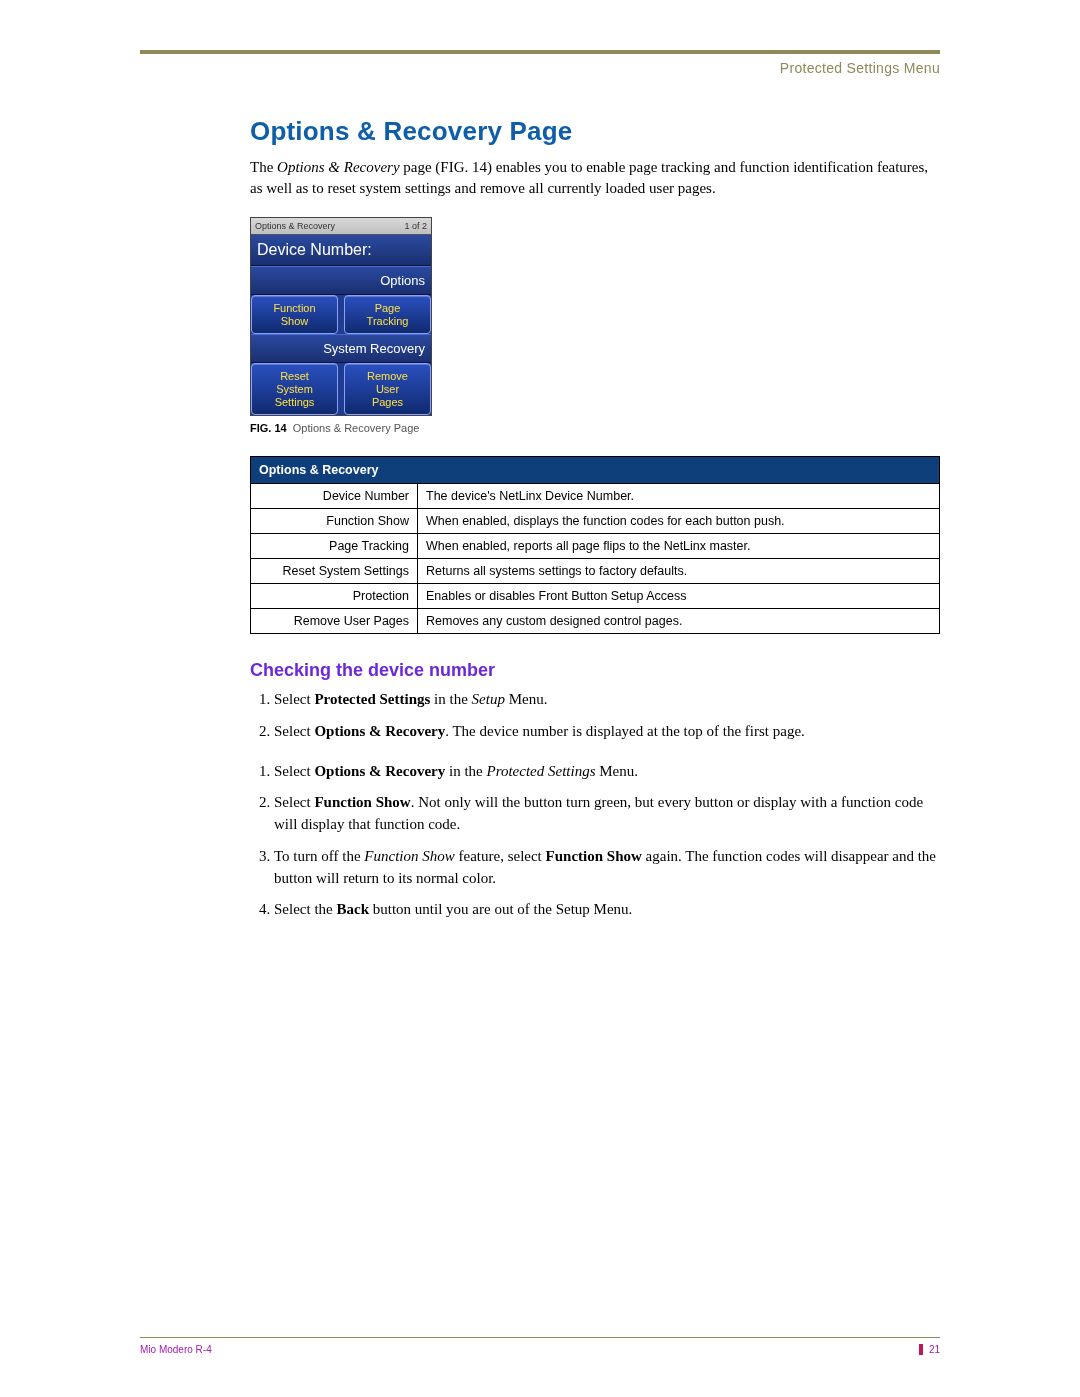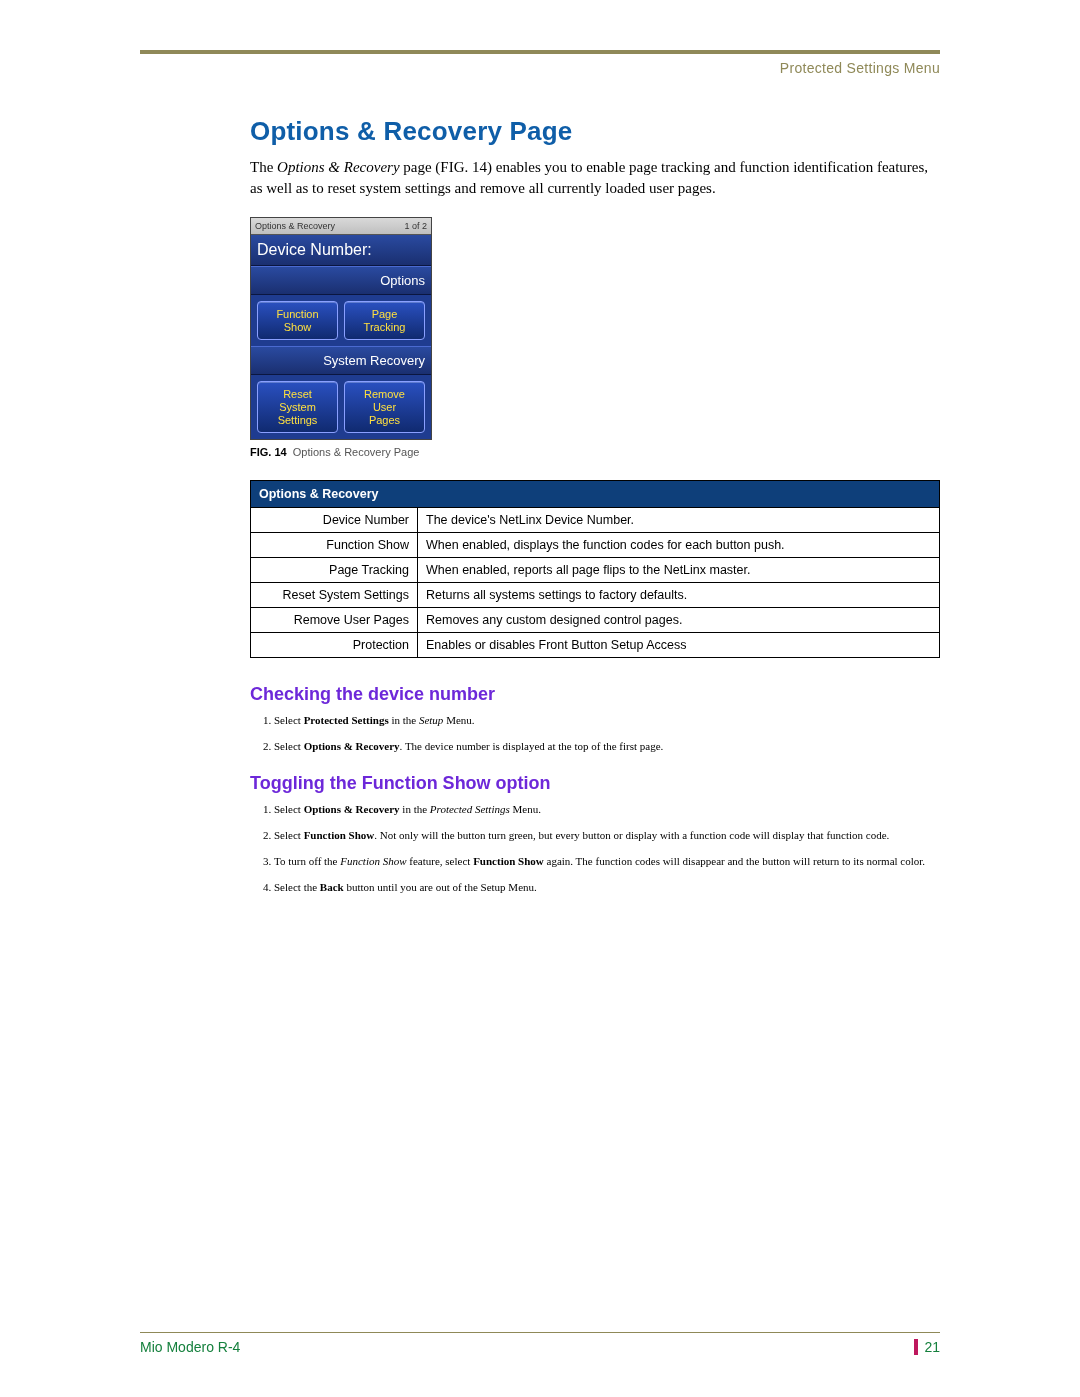--- a/index.html
+++ b/index.html
@@ -78,21 +78,20 @@
     color: #fff;
     font-size: 13px;
     padding: 6px 6px;
     border-top: 1px solid #4a6ad0;
     border-bottom: 1px solid #0b1640;
     text-align: right;
   }
   .device .btn-row {
     display: flex;
     gap: 6px;
-    padding: 6px;
     background: #1f3c90;
   }
   .device .dev-btn {
     flex: 1;
     background: linear-gradient(#2a50c0,#102a70);
     border: 1px solid #8aa0ff;
     border-radius: 4px;
     color: #ffe040;
     text-align: center;
     font-size: 11px;
@@ -134,35 +133,35 @@
   h3.subhead {
     font-family: Arial, sans-serif;
     color: #6d28d9;
     font-size: 18px;
     font-weight: 700;
     margin: 16px 0 8px 0;
   }
   ol.steps {
     margin: 0 0 18px 0;
     padding-left: 24px;
-    font-size: 11px;
+    font-size: 15px;
   }
   ol.steps li {
     margin-bottom: 10px;
     line-height: 1.45;
   }
 
   .footer {
     position: absolute;
     bottom: 42px;
     left: 140px;
     right: 140px;
     font-family: Arial, sans-serif;
-    color: #15803d;
-    font-size: 14px;
+    color: #a21caf;
+    font-size: 10px;
   }
   .footer-rule {
     border-top: 1px solid #8f8958;
     margin-bottom: 6px;
   }
   .footer-row {
     display: flex;
     justify-content: space-between;
     align-items: center;
   }
@@ -237,41 +236,40 @@
           </tr>
       <tr>
             <td class="key">Page Tracking</td>
             <td>When enabled, reports all page flips to the NetLinx master.</td>
           </tr>
       <tr>
             <td class="key">Reset System Settings</td>
             <td>Returns all systems settings to factory defaults.</td>
           </tr>
       <tr>
+            <td class="key">Protection</td>
+            <td>Enables or disables Front Button Setup Access</td>
+          </tr>
+      <tr>
             <td class="key">Remove User Pages</td>
             <td>Removes any custom designed control pages.</td>
           </tr>
-      <tr>
-            <td class="key">Protection</td>
-            <td>Enables or disables Front Button Setup Access</td>
-          </tr>
     </tbody>
       </table>
 
     <h3 class="subhead">Checking the device number</h3>
     <ol class="steps">
       <li>
         <span>Select </span><span class="bold">Protected Settings</span><span> in the </span><span class="em">Setup</span><span> Menu.</span>
       </li>
       <li>
         <span>Select </span><span class="bold">Options &amp; Recovery</span><span>. The device number is displayed at the top of the first page.</span>
       </li>
     </ol>
 
-    <h3 class="subhead">Toggling the Function Show option</h3>
     <ol class="steps">
       <li>
         <span>Select </span><span class="bold">Options &amp; Recovery</span><span> in the </span><span class="em">Protected Settings</span><span> Menu.</span>
       </li>
       <li>
         <span>Select </span><span class="bold">Function Show</span><span>. Not only will the button turn green, but every button or display with a function code will display that function code.</span>
       </li>
       <li>
         <span>To turn off the </span><span class="em">Function Show</span><span> feature, select </span><span class="bold">Function Show</span><span> again. The function codes will disappear and the button will return to its normal color.</span>
       </li>

